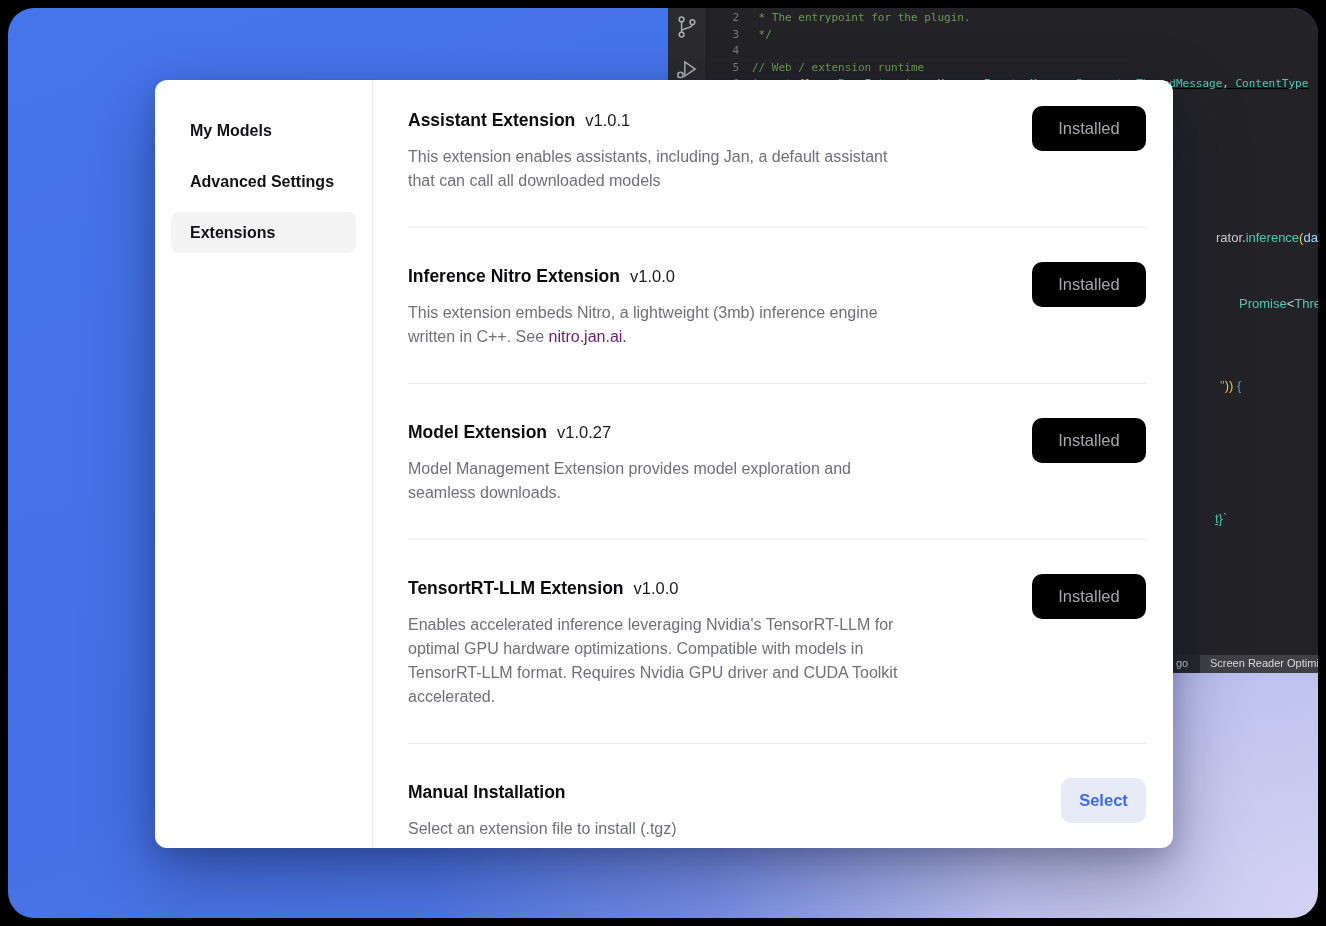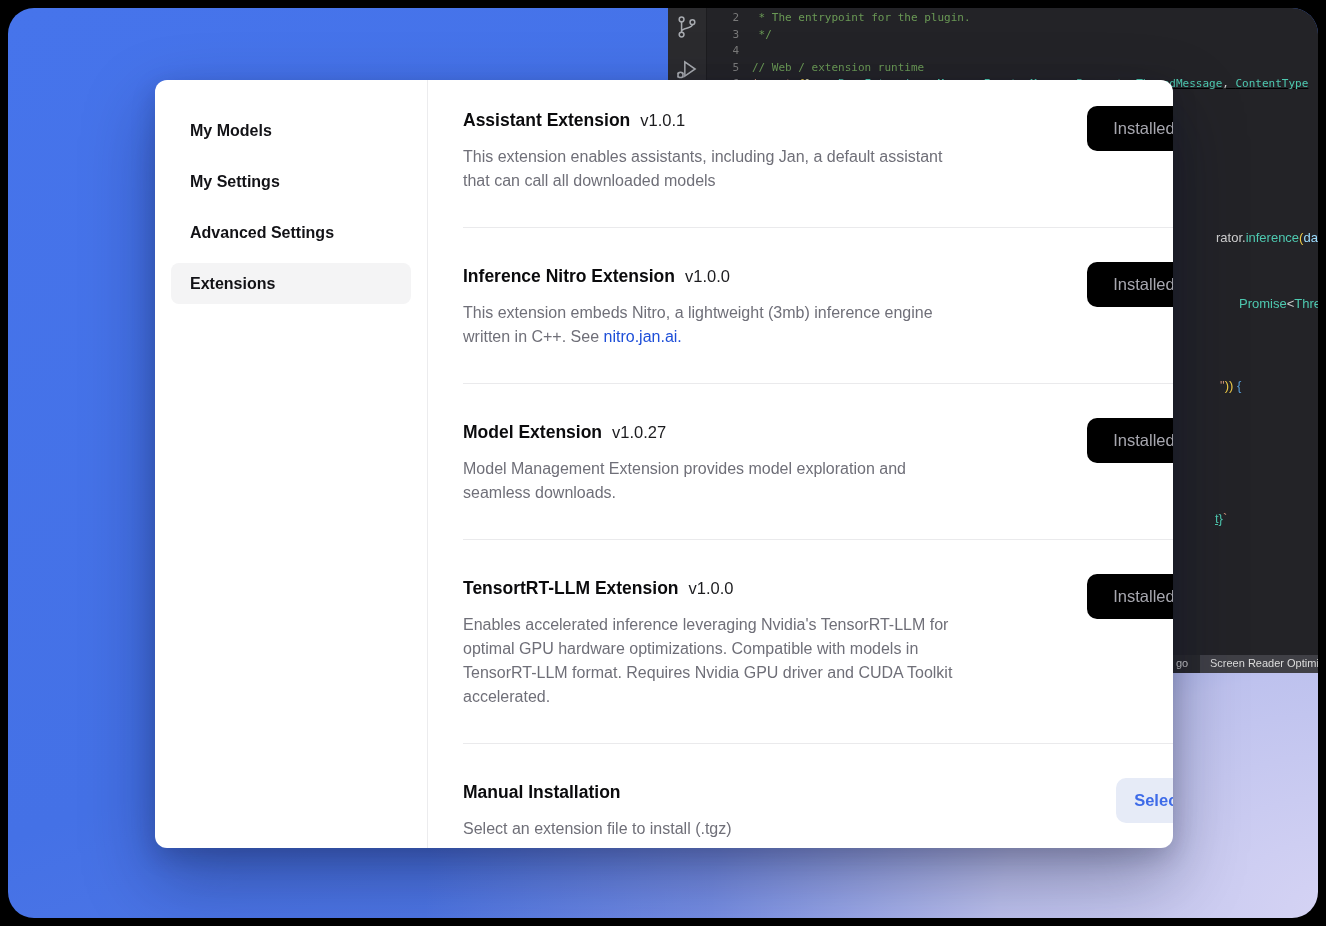--- a/index.html
+++ b/index.html
@@ -39,34 +39,34 @@
   .status-go{position:absolute;left:508px;top:2px;}
   .status-strip{position:absolute;left:532px;top:0;right:0;bottom:0;background:#404046;
     color:#DCDCDC;padding:2px 0 0 10px;white-space:nowrap;overflow:hidden;}
 
   
   .modal{
     position:absolute;left:147px;top:72px;width:1018px;height:768px;background:#fff;
     border-radius:12px;box-shadow:0 30px 70px rgba(10,15,45,.35), 0 8px 24px rgba(10,15,45,.18);
     display:flex;overflow:hidden;
   }
-  .sidebar{width:273px;flex:none;border-right:1px solid #ECECEE;padding:30px 16px 0;box-sizing:border-box;}
+  .sidebar{width:218px;flex:none;border-right:1px solid #ECECEE;padding:30px 16px 0;box-sizing:border-box;}
   .side-item{height:41px;line-height:41px;padding:0 19px;border-radius:8px;margin-bottom:10px;
     font-size:16px;font-weight:600;color:#121216;cursor:pointer;white-space:nowrap;}
   .side-item.active{background:#F4F4F5;}
   .content{flex:1;padding:26px 27px 0 35px;box-sizing:border-box;}
   .row{display:flex;align-items:flex-start;padding:34px 0;border-bottom:1px solid #EAEAEC;gap:32px;}
   .row.first{padding-top:0;}
   .row.last{border-bottom:none;}
   .row-text{width:592px;}
   .row-title-line{line-height:28px;}
   .row-title{font-size:17.5px;font-weight:700;color:#0B0B0D;}
   .row-version{font-size:16.5px;font-weight:400;color:#1C1C1F;margin-left:10px;}
   .row-desc{margin-top:10px;font-size:16px;color:#6F6F78;line-height:24px;}
-  .link{color:#1d4ed8;text-decoration:none;cursor:pointer;}
+  .link{color:#701a75;text-decoration:none;cursor:pointer;}
   .btn{margin-left:auto;height:45px;border-radius:10px;display:flex;align-items:center;
     justify-content:center;border:none;cursor:pointer;}
   .btn-installed{width:114px;background:#000000;color:#A7A7AF;font-size:16.5px;font-weight:500;}
   .btn-select{width:85px;background:#E6EBF7;color:#3E6BE8;font-size:16.5px;font-weight:700;}
 </style>
 </head>
 <body>
 
 <div class="desktop">
 
@@ -101,21 +101,20 @@
     <div class="frag frag-3"><span class="c-teal u">t}</span><span class="c-orange">`</span></div>
     <div class="status-bar">
       <span class="status-go">go</span>
       <span class="status-strip">Screen Reader Optimize</span>
     </div>
   </div>
 
   <div class="modal">
     <div class="sidebar">
       <div class="side-item">My Models</div>
-      <div class="side-item">My Settings</div>
       <div class="side-item">Advanced Settings</div>
       <div class="side-item active">Extensions</div>
     </div>
 
     <div class="content">
 
       <div class="row first">
         <div class="row-text">
           <div class="row-title-line">
             <span class="row-title">Assistant Extension</span><span class="row-version">v1.0.1</span>

